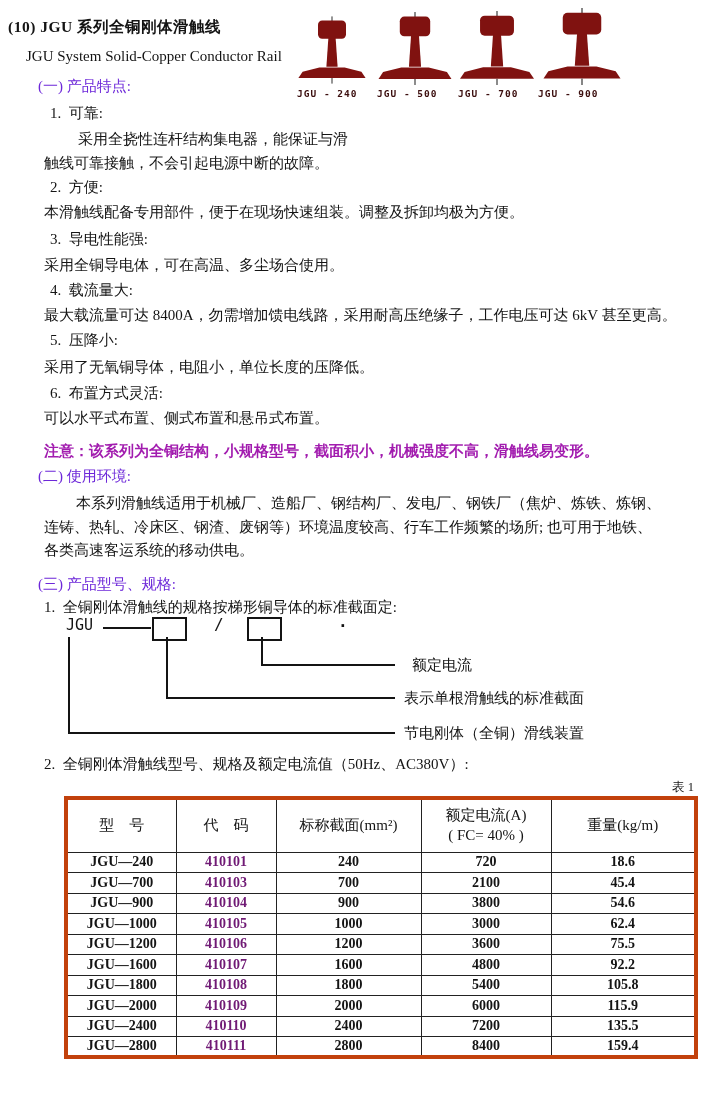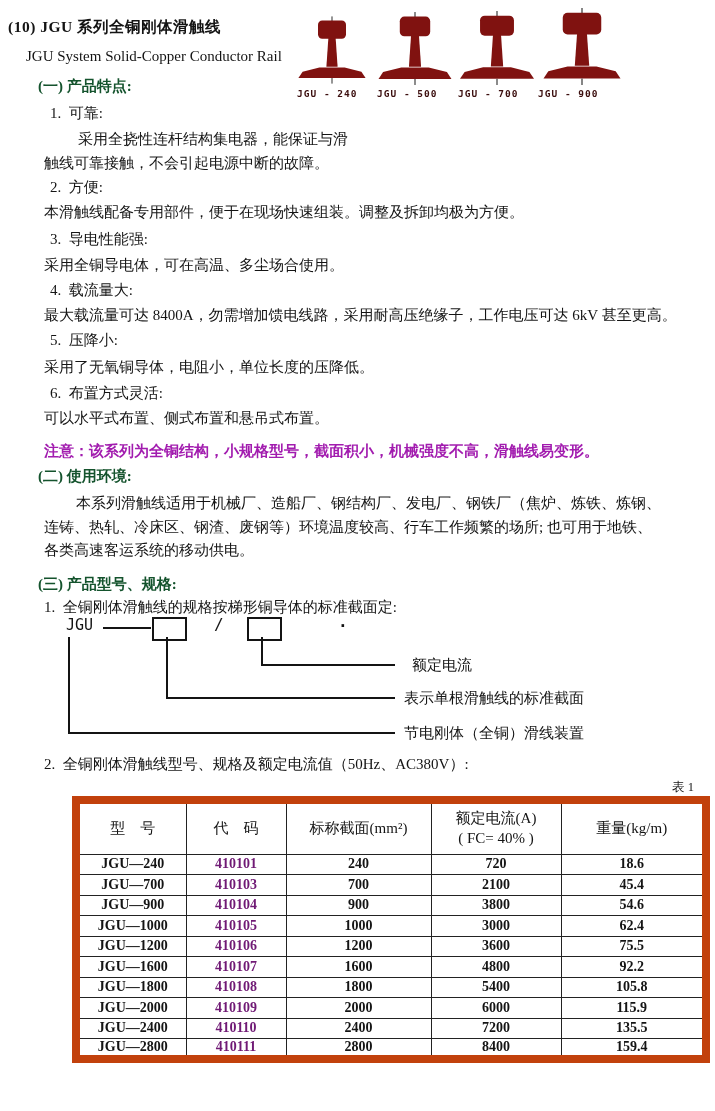--- a/index.html
+++ b/index.html
@@ -3,32 +3,32 @@
 <meta charset="utf-8">
 <style>
   html,body{margin:0;padding:0;}
   body{
     width:715px;height:1111px;background:#ffffff;position:relative;overflow:hidden;
     font-family:"Liberation Serif","DejaVu Serif",serif;color:#141414;
   }
   .ln{position:absolute;white-space:pre;line-height:1.2;font-size:15px;}
   .title{font-weight:bold;font-size:15.5px;letter-spacing:0.5px;}
   .subtitle{font-size:15px;}
-  .blue{color:#14532d;font-weight:bold;font-size:15px;}
+  .blue{color:#6d28d9;font-weight:normal;font-size:15px;}
   .red{color:#a21caf;font-weight:bold;font-size:15px;}
   .rail-item{position:absolute;text-align:left;}
   .rail-item svg{display:block;margin:0 auto;}
   .rail-label{font-family:"DejaVu Sans Mono","Liberation Mono",monospace;
     font-weight:bold;font-size:9.5px;color:#3c0f0f;letter-spacing:1px;margin-top:3px;white-space:nowrap;}
   .vline,.hline{position:absolute;background:#141414;}
   .dbox{position:absolute;width:31px;height:20px;border:2px solid #141414;background:#fff;}
   .mono{font-family:"DejaVu Sans Mono","Liberation Mono",monospace;}
   .caption{position:absolute;font-size:12.5px;white-space:pre;}
-  table.spec{position:absolute;left:72px;top:796px;width:630px;border-collapse:collapse;
-    table-layout:fixed;border:8px solid #c2410c;}
+  table.spec{position:absolute;left:64px;top:796px;width:630px;border-collapse:collapse;
+    table-layout:fixed;border:4px solid #c2410c;}
   table.spec th,table.spec td{border:1px solid #222;text-align:center;padding:0;
     font-weight:normal;overflow:hidden;}
   table.spec thead tr{height:54px;}
   table.spec thead th{font-size:15px;line-height:1.3;}
   table.spec tbody tr{height:20.5px;}
   table.spec tbody td{font-size:14px;line-height:1;font-weight:bold;}
   td.code{color:#701a75;}
 </style>
 </head>
 <body>

